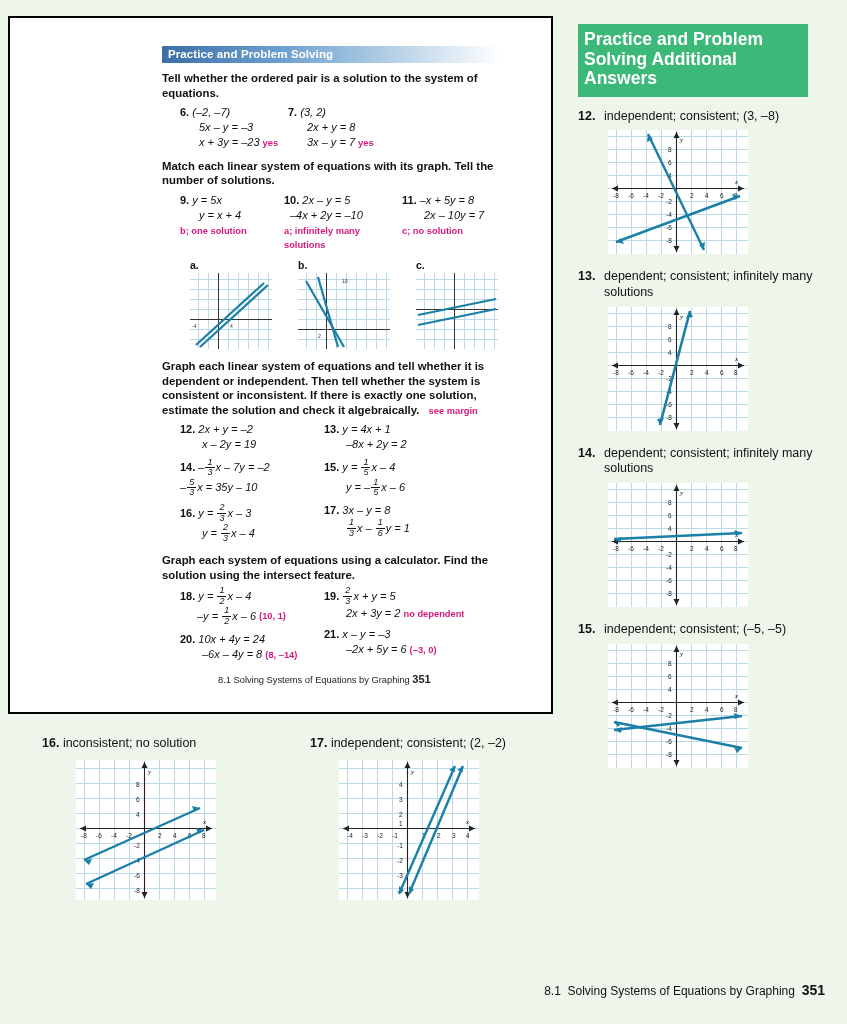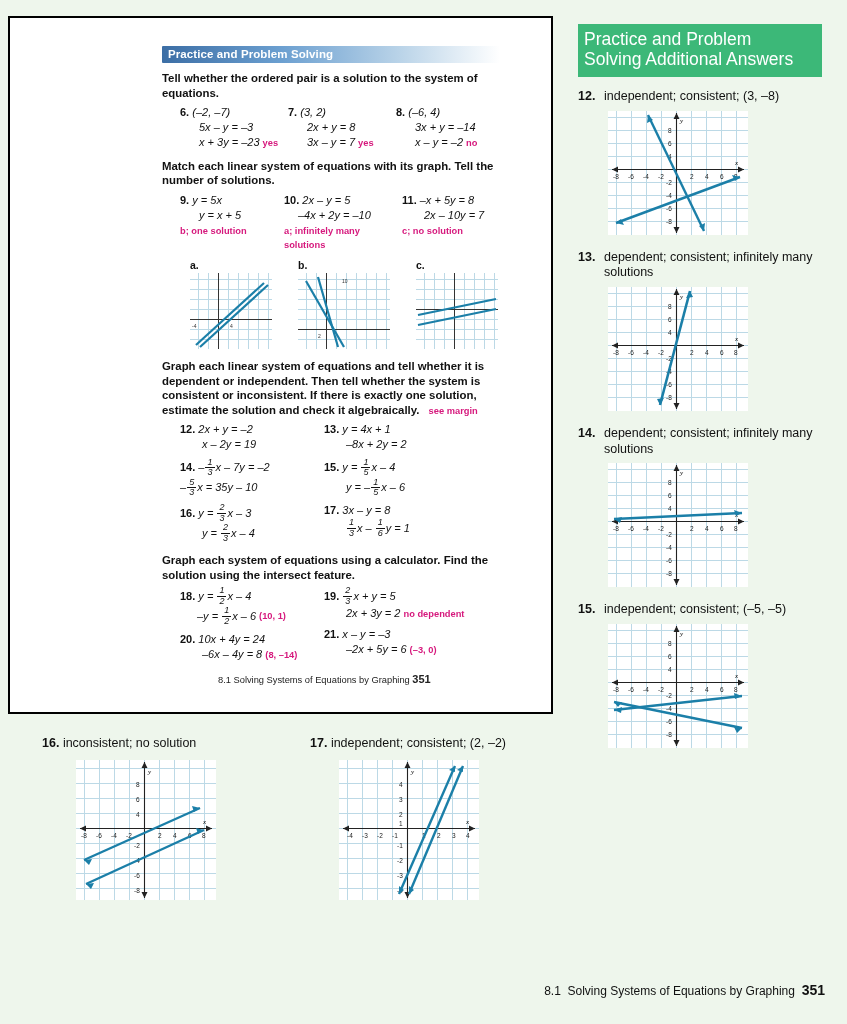--- a/index.html
+++ b/index.html
@@ -52,23 +52,23 @@
   .footer{
     position:absolute;left:208px;top:655px;
     font-size:9.3px;color:#222;
   }
   .footer b{font-size:11px;}
   
   .answers{
     position:absolute;left:578px;top:24px;width:238px;
   }
   .ans-title{
-    background:#3cb878;color:#fff;font-weight:normal;
+    background:#3cb878;color:#fff;font-weight:bold;
     font-size:17.5px;line-height:1.12;
-    padding:6px 24px 8px 6px;width:214px;
+    padding:6px 10px 8px 6px;width:214px;
   }
   .ans-item{margin-top:12px;position:relative;font-size:12.5px;}
   .ans-item .anum{font-weight:bold;position:absolute;left:0;top:0;}
   .ans-item .atxt{display:block;margin-left:26px;line-height:1.25;}
   .ans-graph{margin:6px 0 0 30px;}
   
   .bottom-item{position:absolute;font-size:12.5px;}
   .bottom-item .anum{font-weight:bold;}
   .page-footer{
     position:absolute;right:22px;bottom:26px;font-size:12px;color:#111;
@@ -96,42 +96,35 @@
         <span class="eq" style="margin-left:19px">x + 3y = –23</span>
         <span class="ans">yes</span>
       </div>
       <div class="prob" style="width:108px;">
         <span class="num">7.</span>
         <span class="eq">(3, 2)</span><br>
         <span class="eq" style="margin-left:19px">2x + y = 8</span><br>
         <span class="eq" style="margin-left:19px">3x – y = 7</span>
         <span class="ans">yes</span>
       </div>
-      <div class="prob" style="width:110px;">
-        <span class="num">8.</span>
-        <span class="eq">(–6, 4)</span><br>
-        <span class="eq" style="margin-left:19px">3x + y = –14</span><br>
-        <span class="eq" style="margin-left:19px">x – y = –2</span>
-        <span class="ans">no</span>
-      </div>
     </div>
 
     <div class="dir" style="margin-top:9px;">Match each linear system of equations with its graph. Tell the number of solutions.</div>
 
     <div class="probrow" style="margin-left:18px;">
       <div class="prob" style="width:104px;">
         <span class="num">9.</span>
         <span class="eq">y = 5x</span><br>
-        <span class="eq" style="margin-left:19px">y = x + 5</span><br>
+        <span class="eq" style="margin-left:19px">y = x + 4</span><br>
         <span class="ansb">b; one solution</span>
       </div>
       <div class="prob" style="width:118px;">
         <span class="num">10.</span>
         <span class="eq">2x – y = 5</span><br>
-        <span class="eq" style="margin-left:14px">–4x + 2y = –10</span><br>
+        <span class="eq" style="margin-left:6px">–4x + 2y = –10</span><br>
         <span class="ansb">a; infinitely many solutions</span>
       </div>
       <div class="prob" style="width:106px;">
         <span class="num">11.</span>
         <span class="eq">–x + 5y = 8</span><br>
         <span class="eq" style="margin-left:22px">2x – 10y = 7</span><br>
         <span class="ansb">c; no solution</span>
       </div>
     </div>
 

